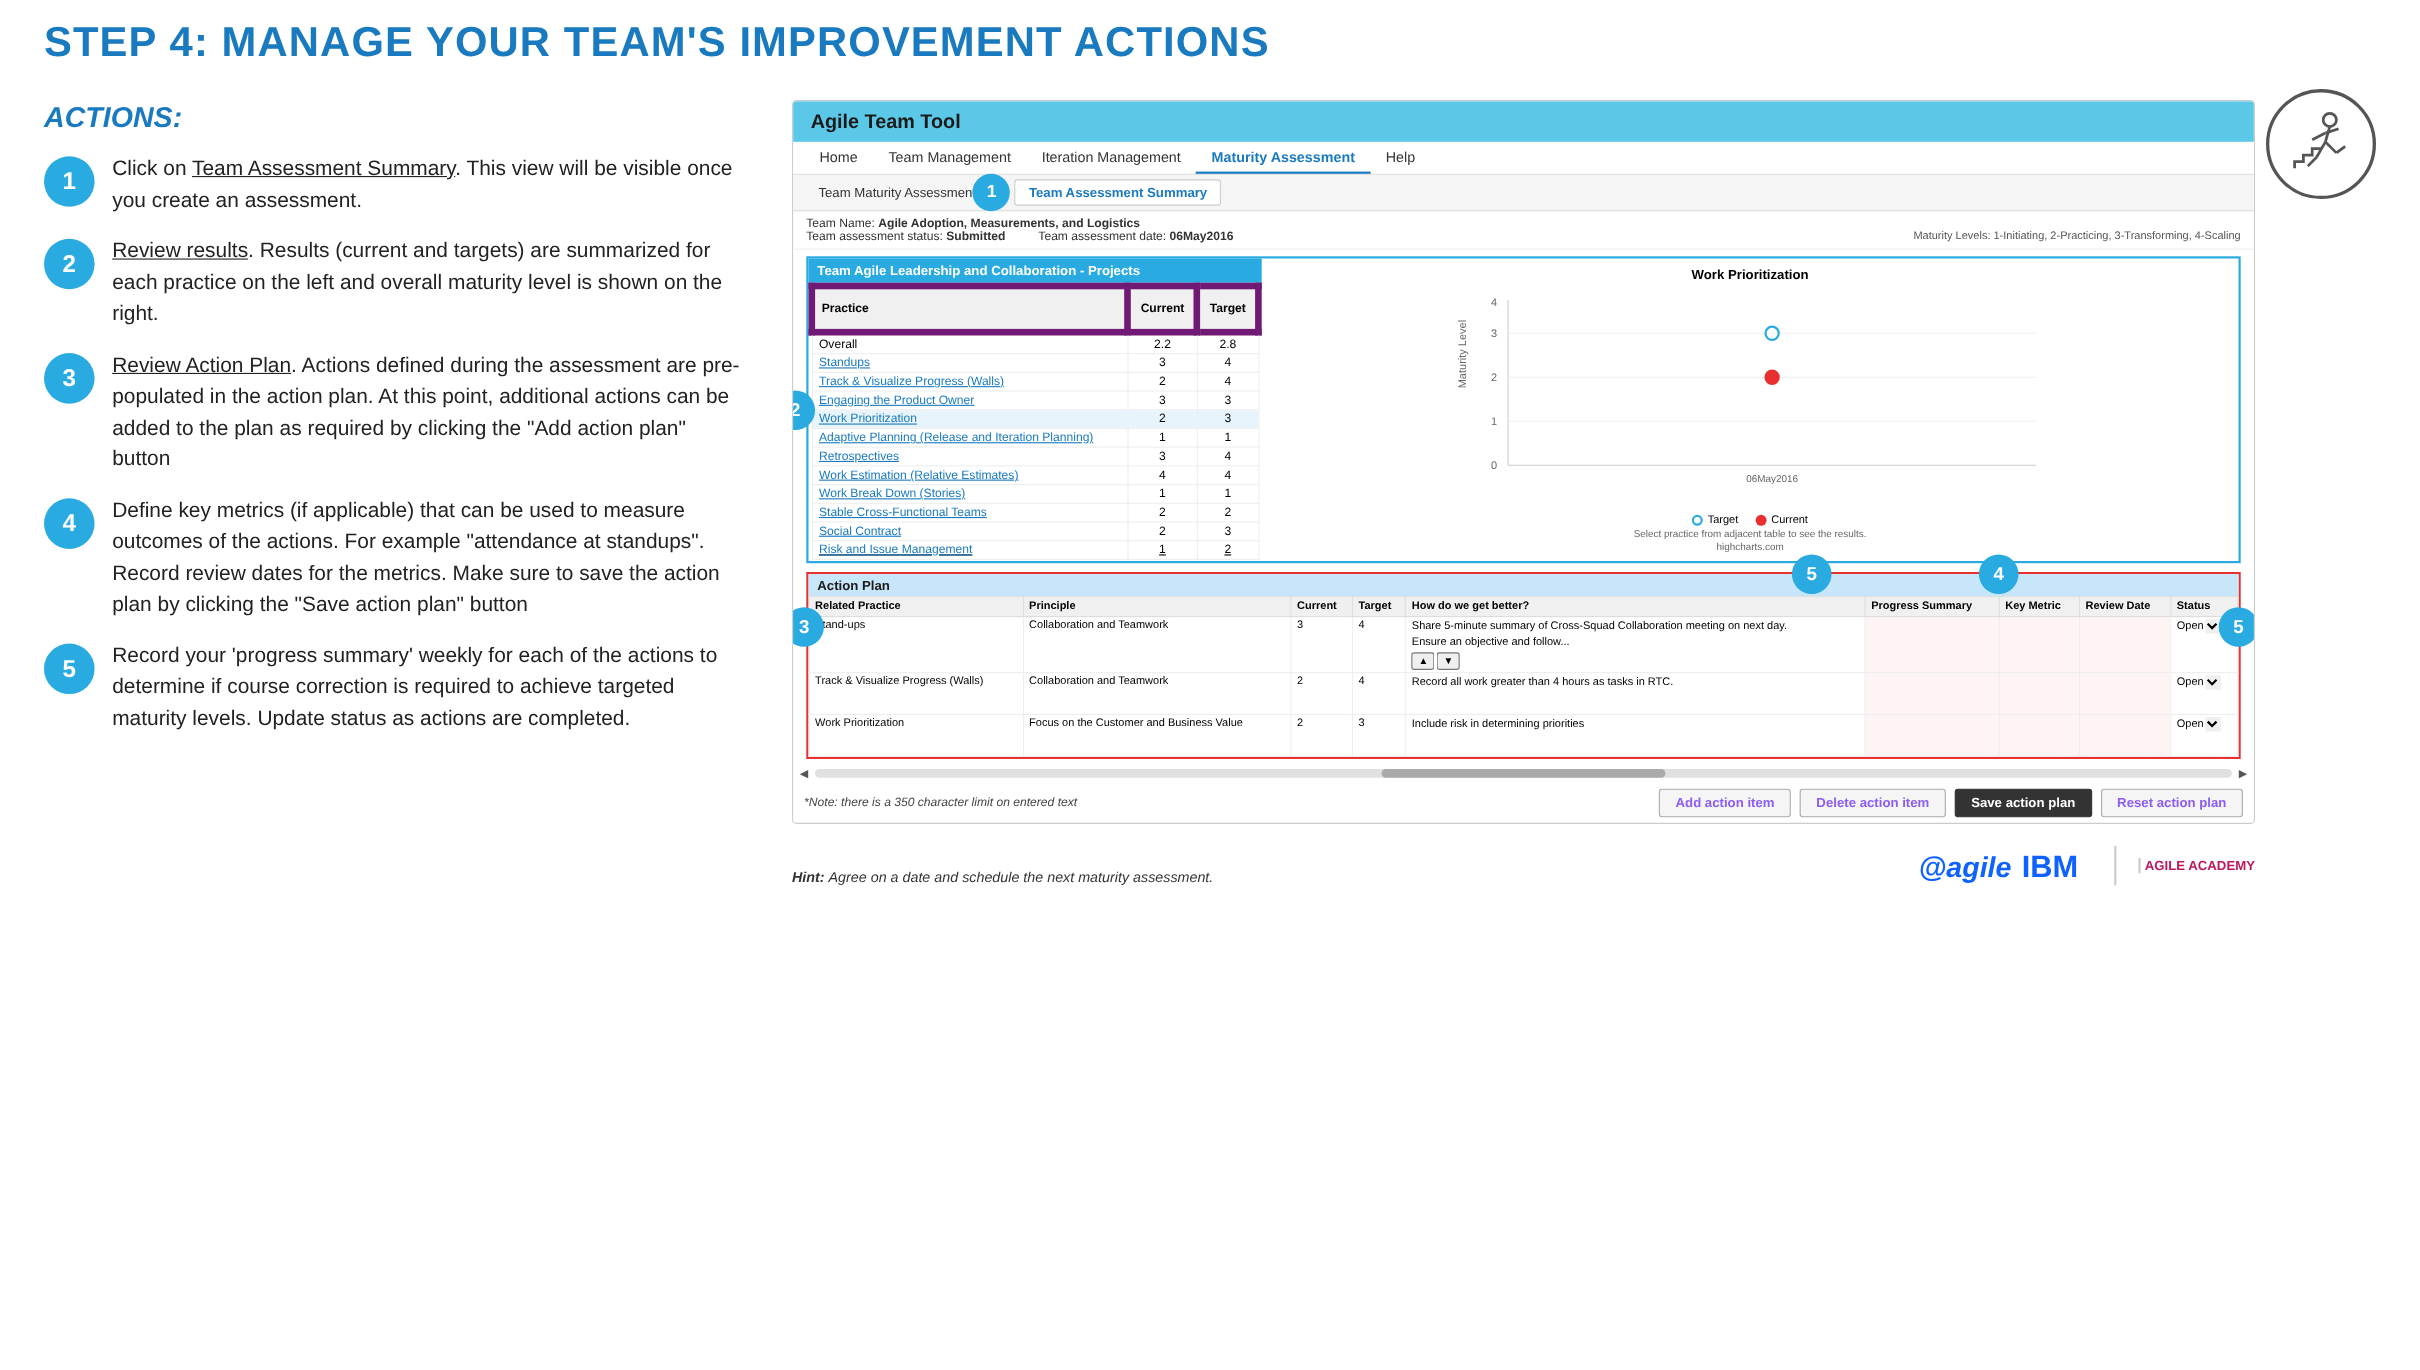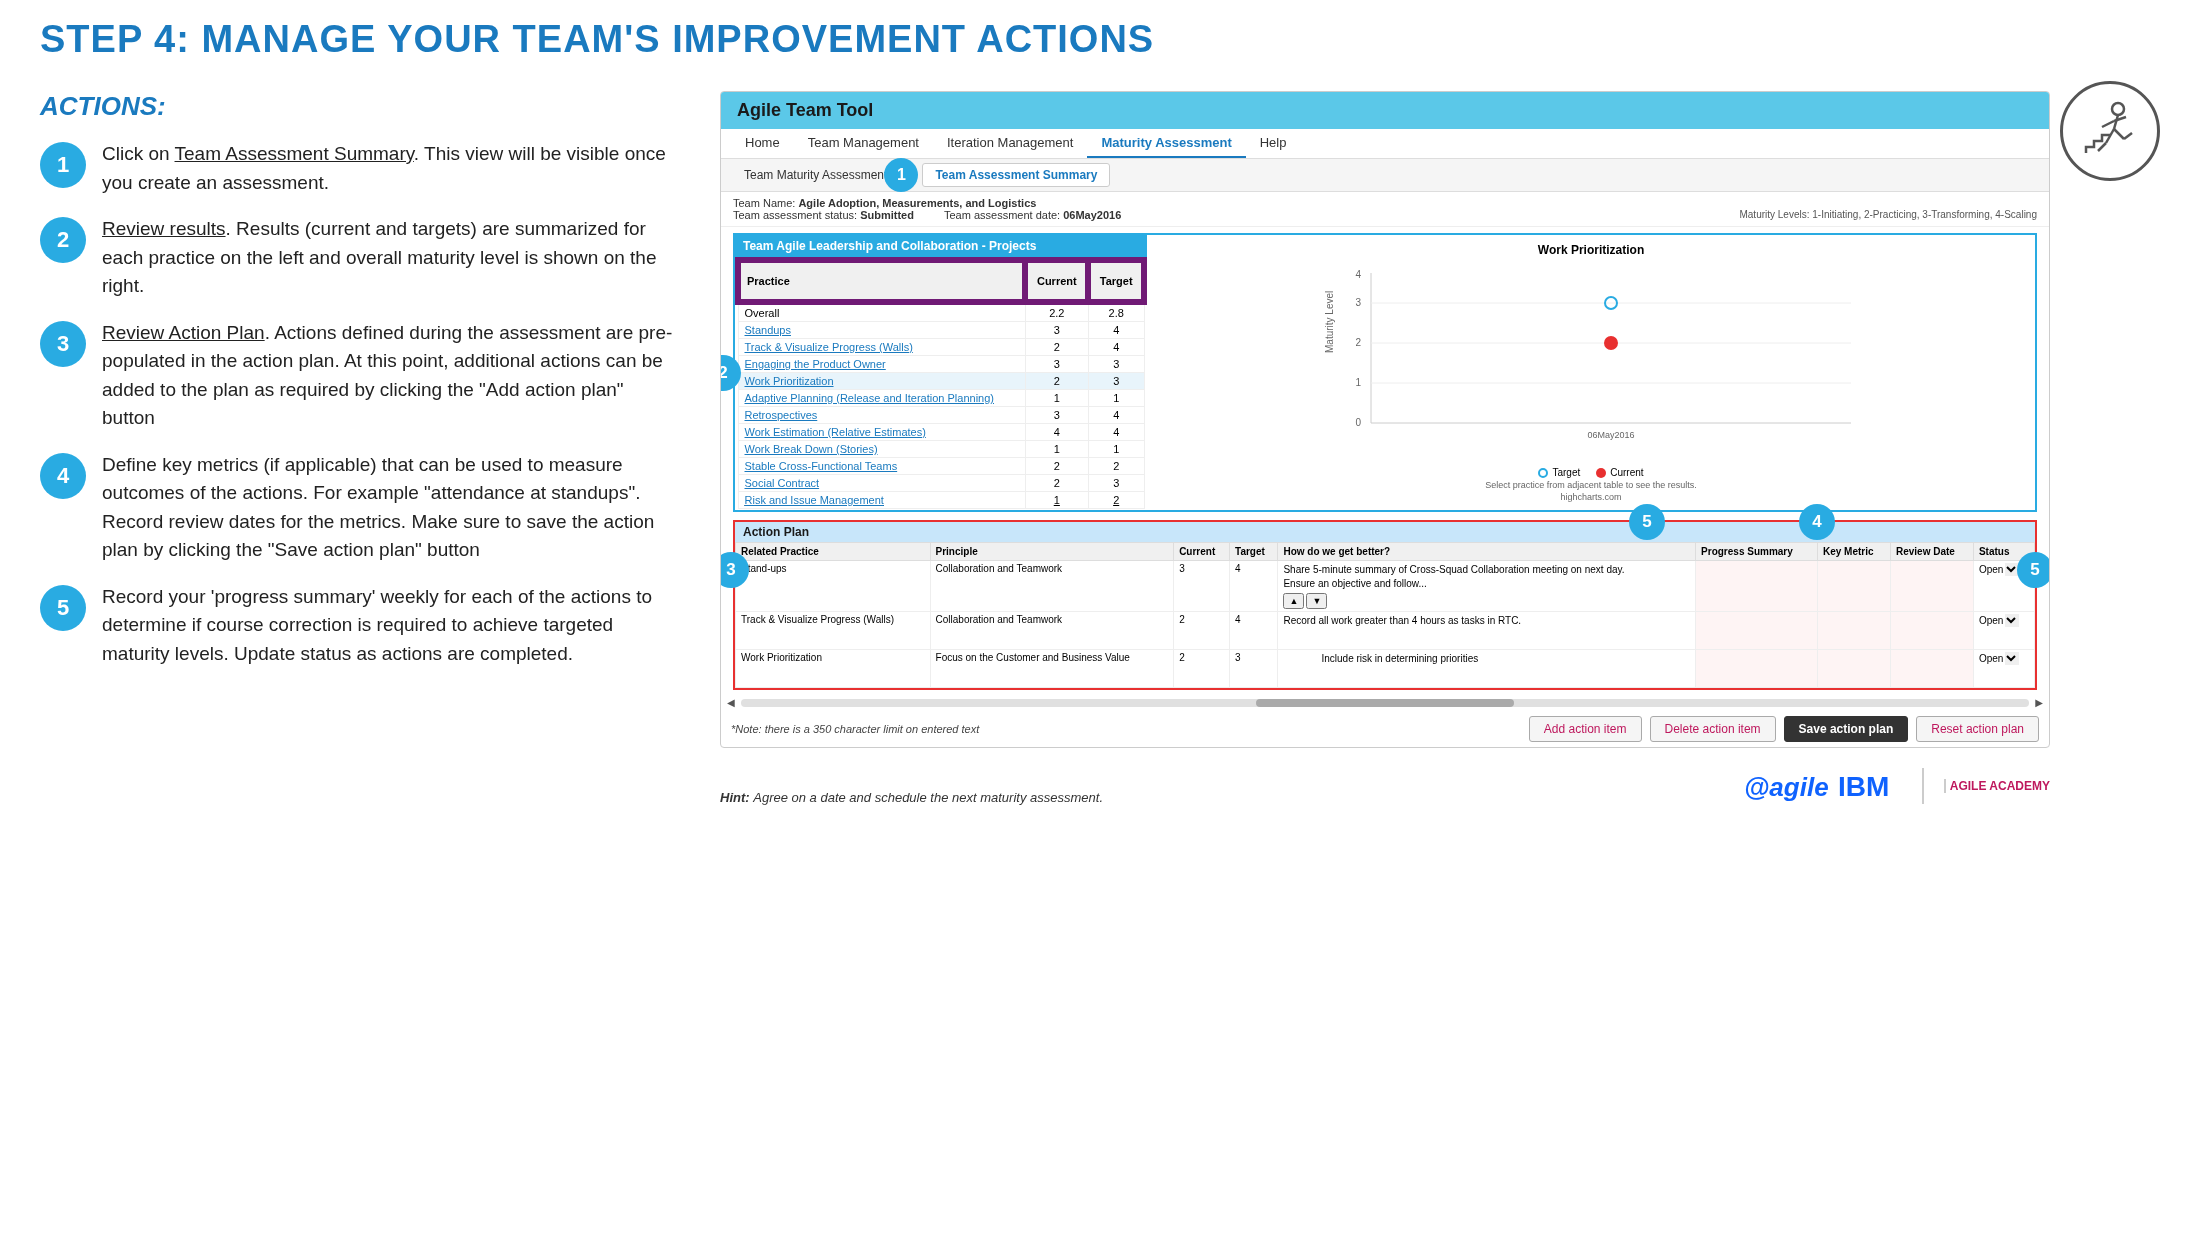--- a/index.html
+++ b/index.html
@@ -464,21 +464,22 @@
       color: #444;
       font-style: italic;
     }
     .btn {
       padding: 5px 14px;
       font-size: 12px;
       border: 1px solid #aaa;
       border-radius: 3px;
       cursor: pointer;
       background: #f5f5f5;
-      color: #be185d;
+      color: #8b5cf6;
+      font-weight: bold;
     }
     .btn-primary {
       background: #333;
       color: #fff;
       border: 1px solid #333;
       font-weight: 600;
     }
 
     
     .hint-branding {
@@ -800,21 +801,21 @@
                 <td class="cell-tall">
                   <div style="display:flex; align-items:center; gap:2px; font-size:10px;">Open <select style="font-size:10px; width:14px; padding:0; border:none;"></select></div>
                 </td>
               </tr>
               <tr>
                 <td class="cell-tall">Work Prioritization</td>
                 <td class="cell-tall">Focus on the Customer and Business Value</td>
                 <td class="cell-tall">2</td>
                 <td class="cell-tall">3</td>
                 <td class="cell-tall">
-                  <div style="font-size:10px; line-height:1.4;margin-left:38px;">Include risk in determining priorities</div>
+                  <div style="font-size:10px; line-height:1.4;">Include risk in determining priorities</div>
                 </td>
                 <td class="cell-tall col-highlight-5"></td>
                 <td class="cell-tall col-highlight-4"></td>
                 <td class="cell-tall col-highlight-4"></td>
                 <td class="cell-tall">
                   <div style="display:flex; align-items:center; gap:2px; font-size:10px;">Open <select style="font-size:10px; width:14px; padding:0; border:none;"></select></div>
                 </td>
               </tr>
             </tbody>
           </table>

